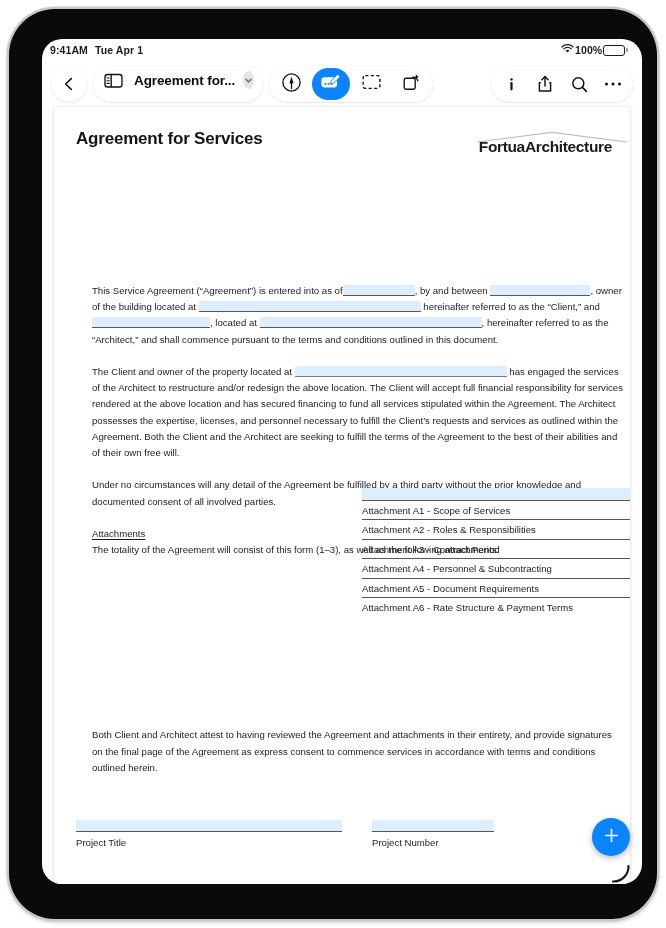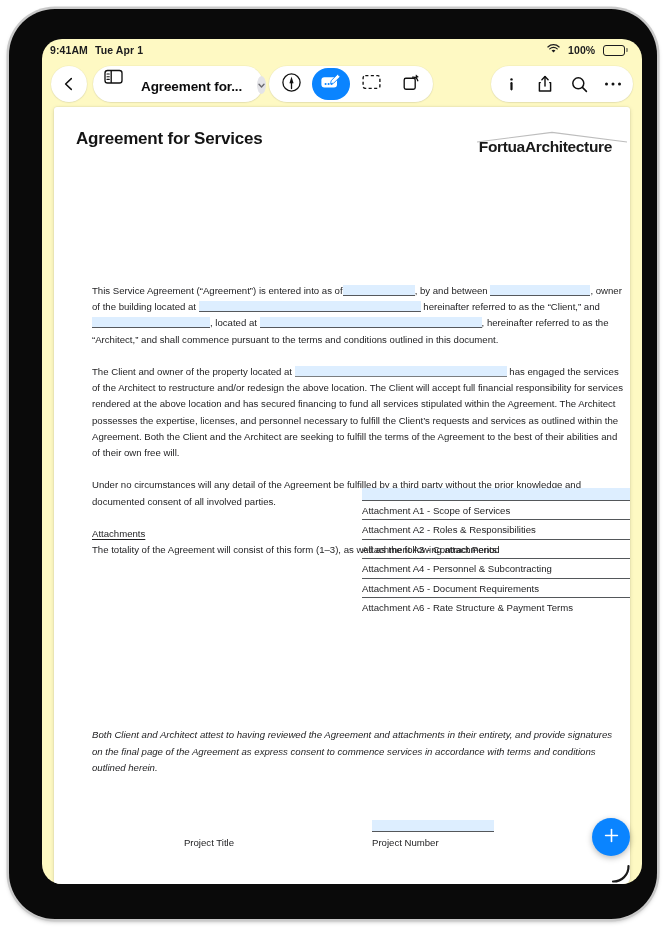--- a/index.html
+++ b/index.html
@@ -24,40 +24,40 @@
     box-shadow: 0 0 0 2.5px #c9c9c9, 0 2px 5px rgba(0,0,0,.35);
   }
 
   .device-screen {
     position: absolute;
     left: 33px;
     top: 30px;
     width: 600px;
     height: 845px;
     border-radius: 20px;
-    background: #fef9c3;
+    background: #ffffff;
     overflow: hidden;
   }
 
   
   .statusbar {
     position: absolute;
     left: 0; top: 0;
     width: 600px; height: 22px;
     display: flex;
     align-items: center;
     justify-content: space-between;
     padding: 0 14px 0 8px;
     color: #1c1c1e;
     font-size: 10.5px;
     font-weight: 600;
     letter-spacing: .1px;
   }
   .status-left { display: flex; align-items: baseline; gap: 7px; }
-  .status-right { display: flex; align-items: center; gap: 8px; }
+  .status-right { display: flex; align-items: center; gap: 1px; }
   .wifi-icon { display: block; }
   .battery-wrap { display: flex; align-items: center; }
   .battery-body {
     width: 22px; height: 11px;
     border: 1.3px solid #1c1c1e;
     border-radius: 3px;
     padding: 1.3px;
   }
   .battery-fill { height: 100%; width: 100%; background: #1c1c1e; border-radius: 1px; }
   .battery-cap {
@@ -90,23 +90,22 @@
   .tb-btn {
     width: 36px; height: 36px;
     display: flex; align-items: center; justify-content: center;
     border-radius: 50%;
     cursor: pointer;
     flex: 0 0 auto;
   }
 
   .pill-title {
     padding: 0 9px 8px 2px;
-    gap: 10px;
+    gap: 3px;
     max-width: 170px;
-    align-items: flex-end;
   }
   .doc-title {
     font-size: 13.5px;
     font-weight: 700;
     color: #0b0b0c;
     white-space: nowrap;
     letter-spacing: -.1px;
   }
   .chev-btn {
     width: 18px; height: 18px;
@@ -228,21 +227,21 @@
   
   .sig-area {
     position: absolute;
     left: 22px;
     bottom: 36px;
     width: 532px;
     display: flex;
     gap: 22px;
   }
   .sig-col { display: flex; flex-direction: column; }
-  .sig-col.wide { width: 266px; align-items: center; }
+  .sig-col.wide { width: 266px; }
   .sig-col.mid  { width: 122px; margin-left: 8px; }
   .sig-col.last { width: 122px; }
   .sig-line {
     height: 12px;
     background: #ddeeff;
     border-bottom: 1px solid #54575a;
     cursor: text;
   }
   .sig-label {
     margin-top: 5px;
@@ -433,21 +432,21 @@
       <div class="attach-table">
         <div class="attach-blank"></div>
         <div class="attach-row">Attachment A1 - Scope of Services</div>
         <div class="attach-row">Attachment A2 - Roles &amp; Responsibilities</div>
         <div class="attach-row">Attachment A3 - Contract Period</div>
         <div class="attach-row">Attachment A4 - Personnel &amp; Subcontracting</div>
         <div class="attach-row">Attachment A5 - Document Requirements</div>
         <div class="attach-row">Attachment A6 - Rate Structure &amp; Payment Terms</div>
       </div>
 
-      <div class="doc-body" style="top:auto; bottom:108px;font-style:italic;">
+      <div class="doc-body" style="top:auto; bottom:108px;">
         <p class="tight">Both Client and Architect attest to having reviewed the Agreement and attachments in their entirety, and provide signatures on the final page of the Agreement as express consent to commence services in accordance with terms and conditions outlined herein.</p>
       </div>
 
       <div class="sig-area">
         <div class="sig-col wide">
           <div class="sig-line"></div>
           <div class="sig-label">Project Title</div>
         </div>
         <div class="sig-col mid">
           <div class="sig-line"></div>

